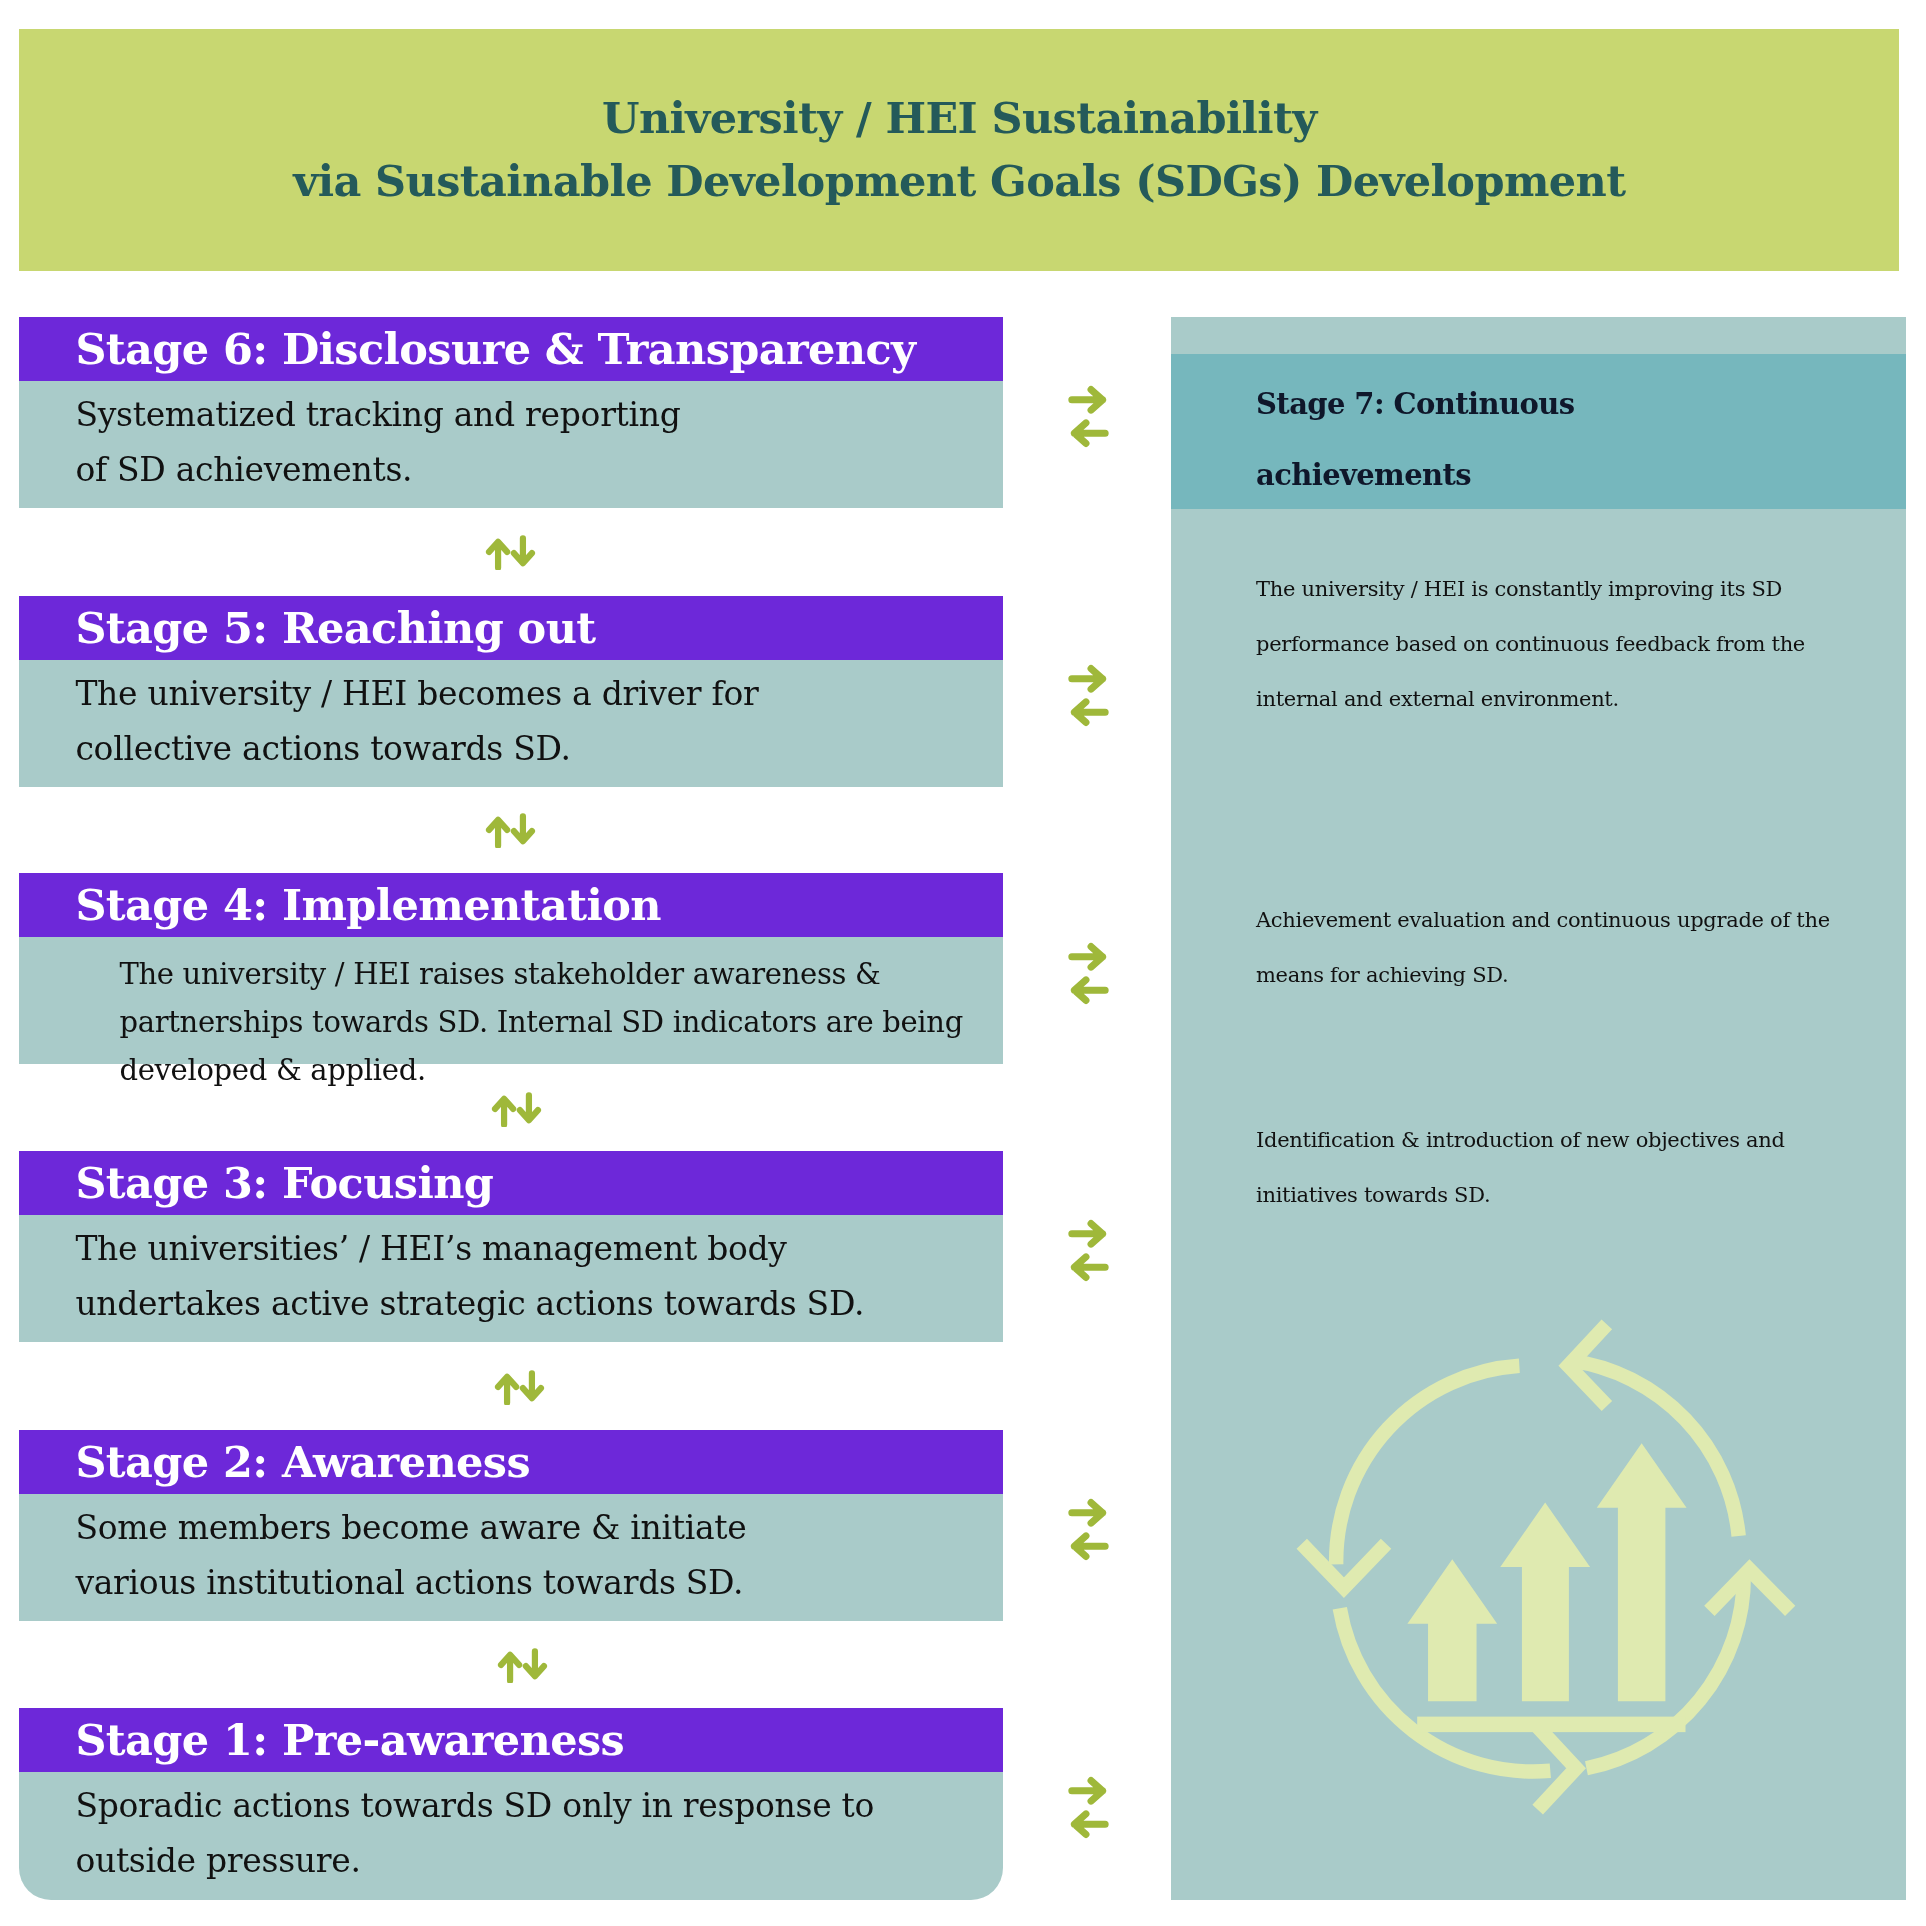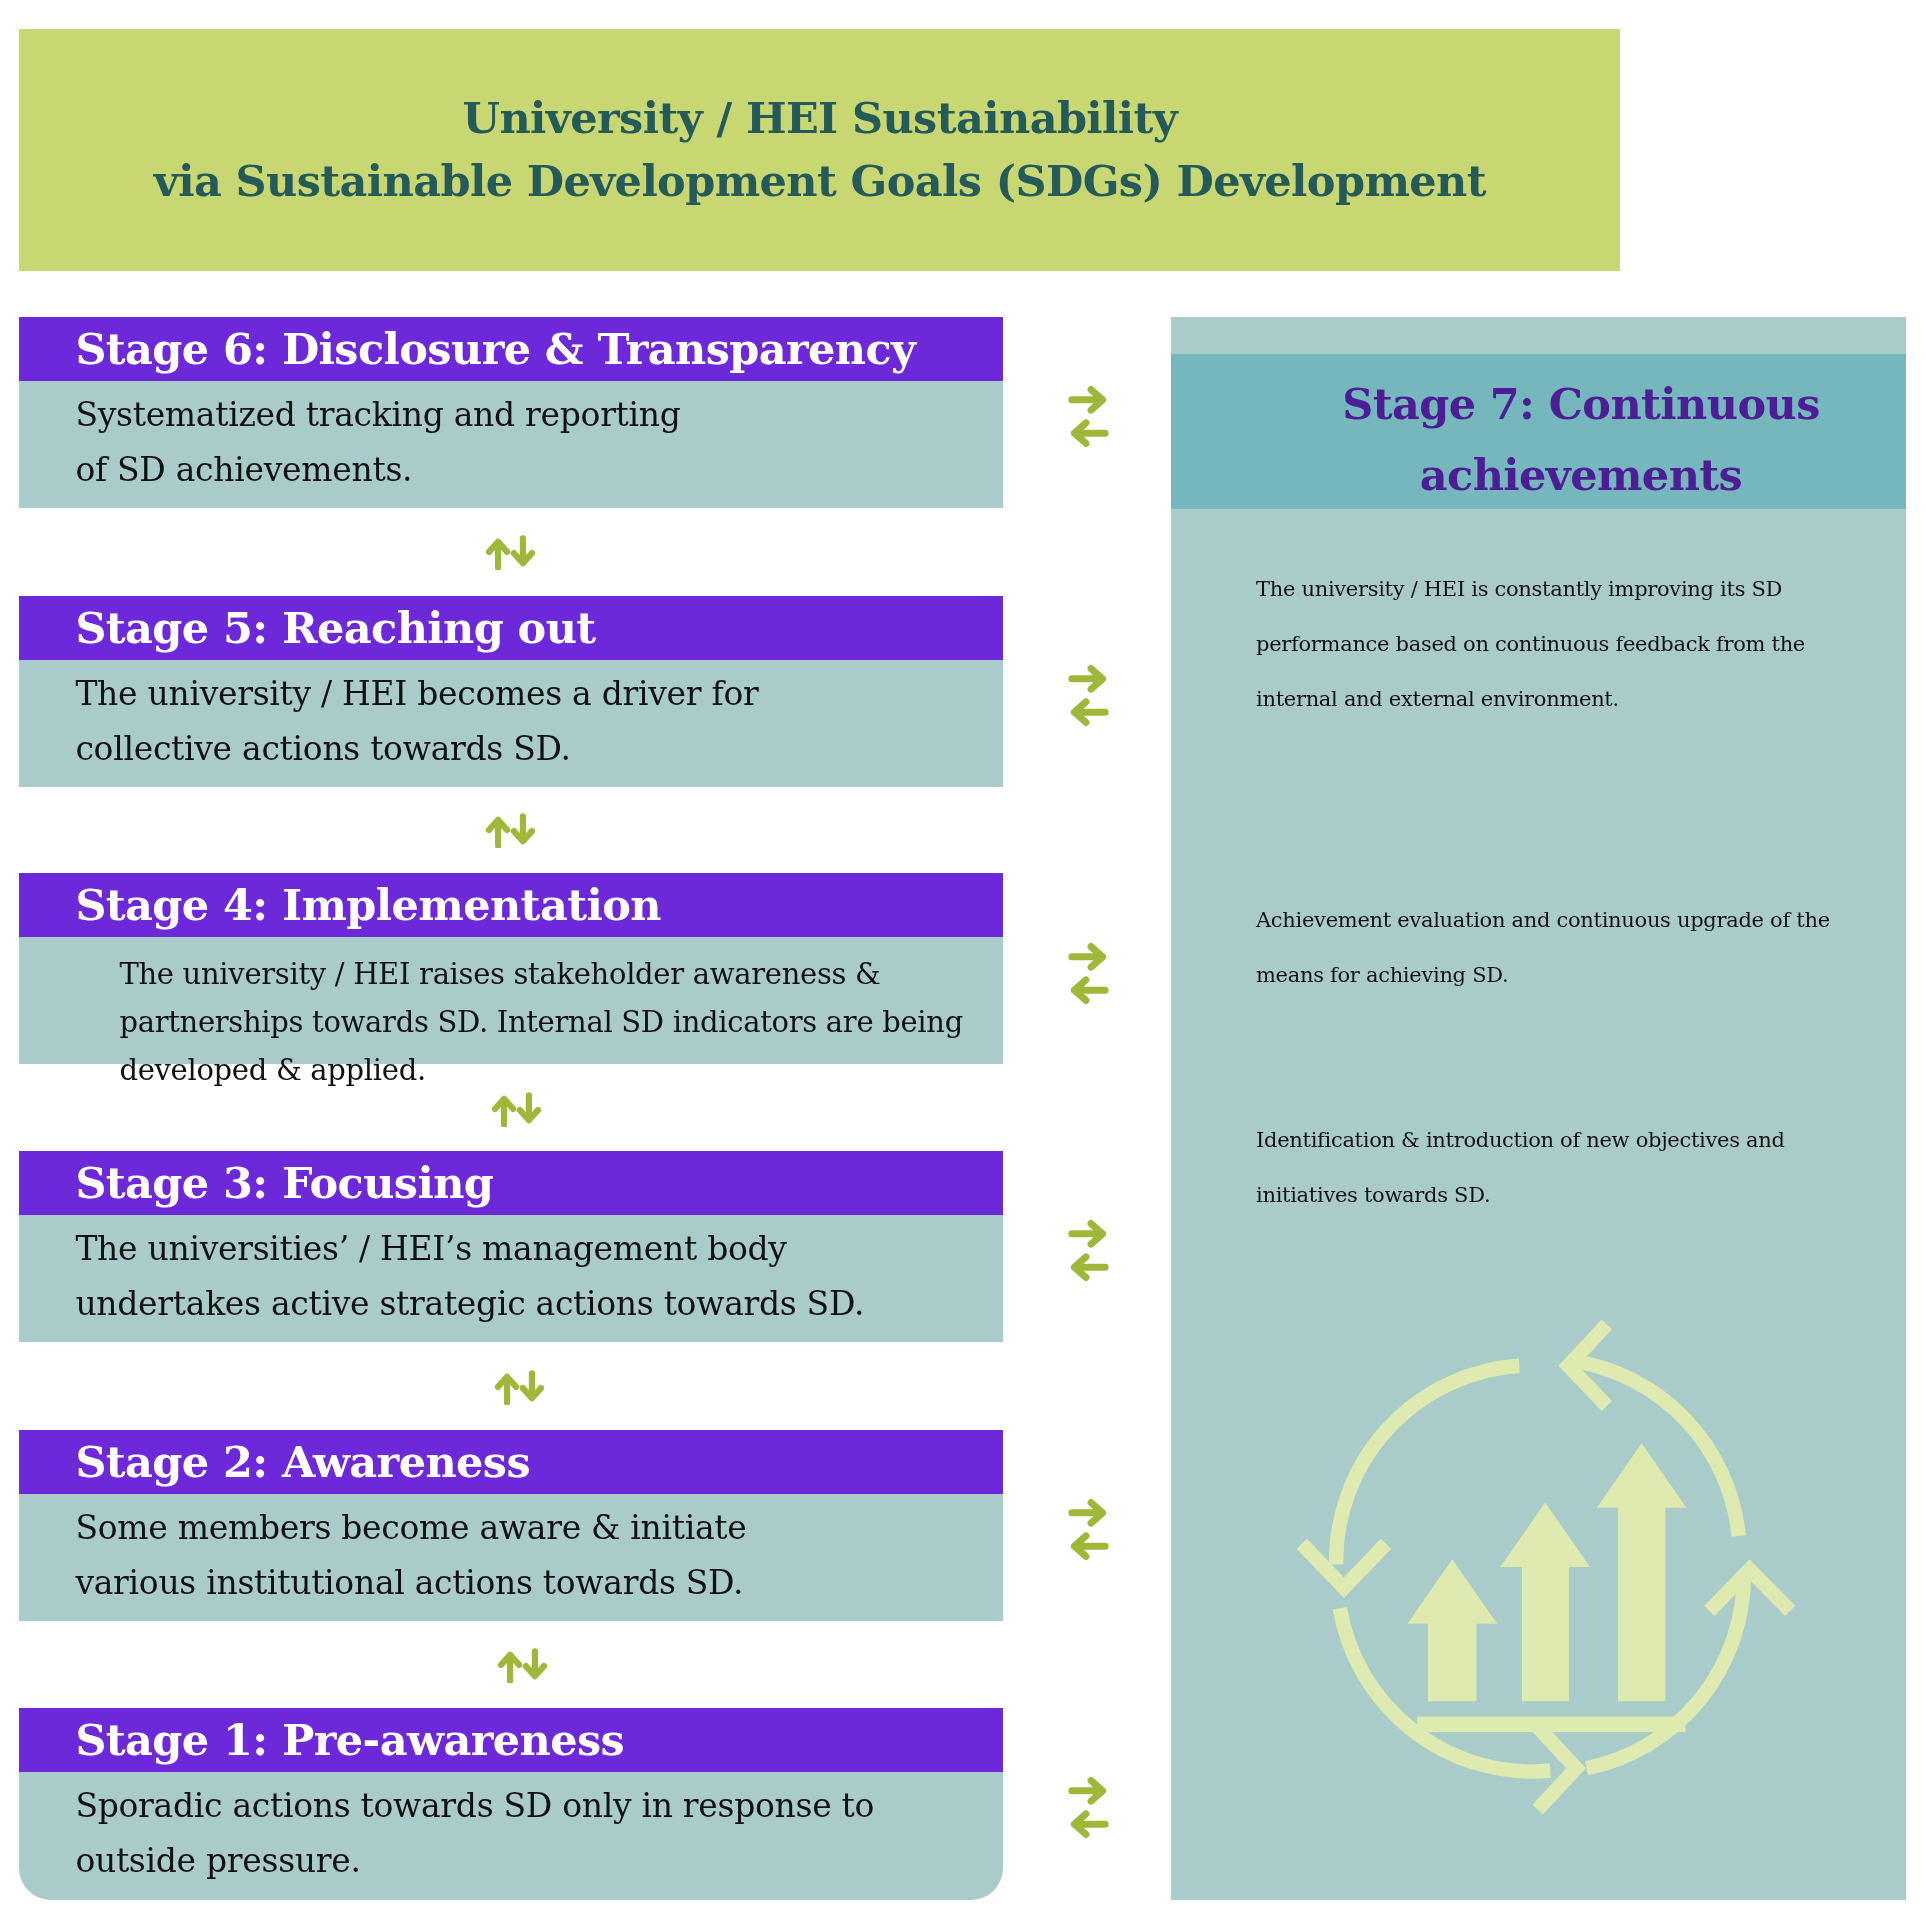--- a/index.html
+++ b/index.html
@@ -1,38 +1,38 @@
 <!DOCTYPE html>
 <html style="font-size:9.4px"><head>
 <meta charset="utf-8">
 <style>
   html, body { margin: 0; padding: 0; background: #ffffff; }
   body { width: 1926px; height: 1926px; position: relative; overflow: hidden;
          font-family: "DejaVu Serif", "Liberation Serif", serif; }
-  .banner { position: absolute; left: 19.4px; top: 29px; width: 1601px; height: 242px;
+  .banner { position: absolute; left: 19.4px; top: 29px; width: 1880px; height: 242px;
             background: #c8d771; display: flex; flex-direction: column;
             align-items: center; justify-content: center; }
   .banner-line { color: #245a5a; font-weight: bold; font-size: 43px; line-height: 63px;
                  letter-spacing: -0.6px; text-align: center; }
   .stage { position: absolute; left: 19.4px; width: 984px; background: #a9cbc9; }
   .stage-header { background: #6d28d9; height: 64px; box-sizing: border-box;
                   padding-left: 56px; display: flex; align-items: center; }
   .stage-title { color: #ffffff; font-weight: bold; font-size: 43px; letter-spacing: -0.6px;
                  white-space: nowrap; }
   .stage-body { padding: 5.9px 56px 0 56px; color: #111111; font-size: 33px; line-height: 55px;
                 letter-spacing: -0.3px; }
   .stage-body.small { font-size: 29px; line-height: 48px; padding-top: 13px; }
   .vert-arrows { position: absolute; width: 65px; height: 35px; }
   .horiz-arrows { position: absolute; left: 1068px; width: 41px; height: 65px; }
   .panel { position: absolute; left: 1171px; top: 317px; width: 735px; height: 1583px;
            background: #a9cbc9; }
   .panel-header { position: absolute; left: 0; top: 37px; width: 735px; height: 155px;
                   background: #76b7bd; box-sizing: border-box; padding: 15.3px 0 0 85px; }
-  .panel-title-line { color: #4c1d95; font-weight: bold; font-size: 43px; line-height: 71px;
-                      letter-spacing: -0.6px; white-space: nowrap; text-align: center; }
+  .panel-title-line { color: #0f172a; font-weight: bold; font-size: 29px; line-height: 71px;
+                      letter-spacing: -0.6px; white-space: nowrap; }
   .panel-text { position: absolute; left: 85px; width: 622px; color: #111111;
                 font-size: 21px; line-height: 55px; letter-spacing: -0.3px; }
   .panel-icon { position: absolute; left: 1282px; top: 1309px; width: 516px; height: 516px; }
 </style>
 </head>
 <body>
 
 <svg width="0" height="0" style="position:absolute">
   <defs>
     <g id="updown">

